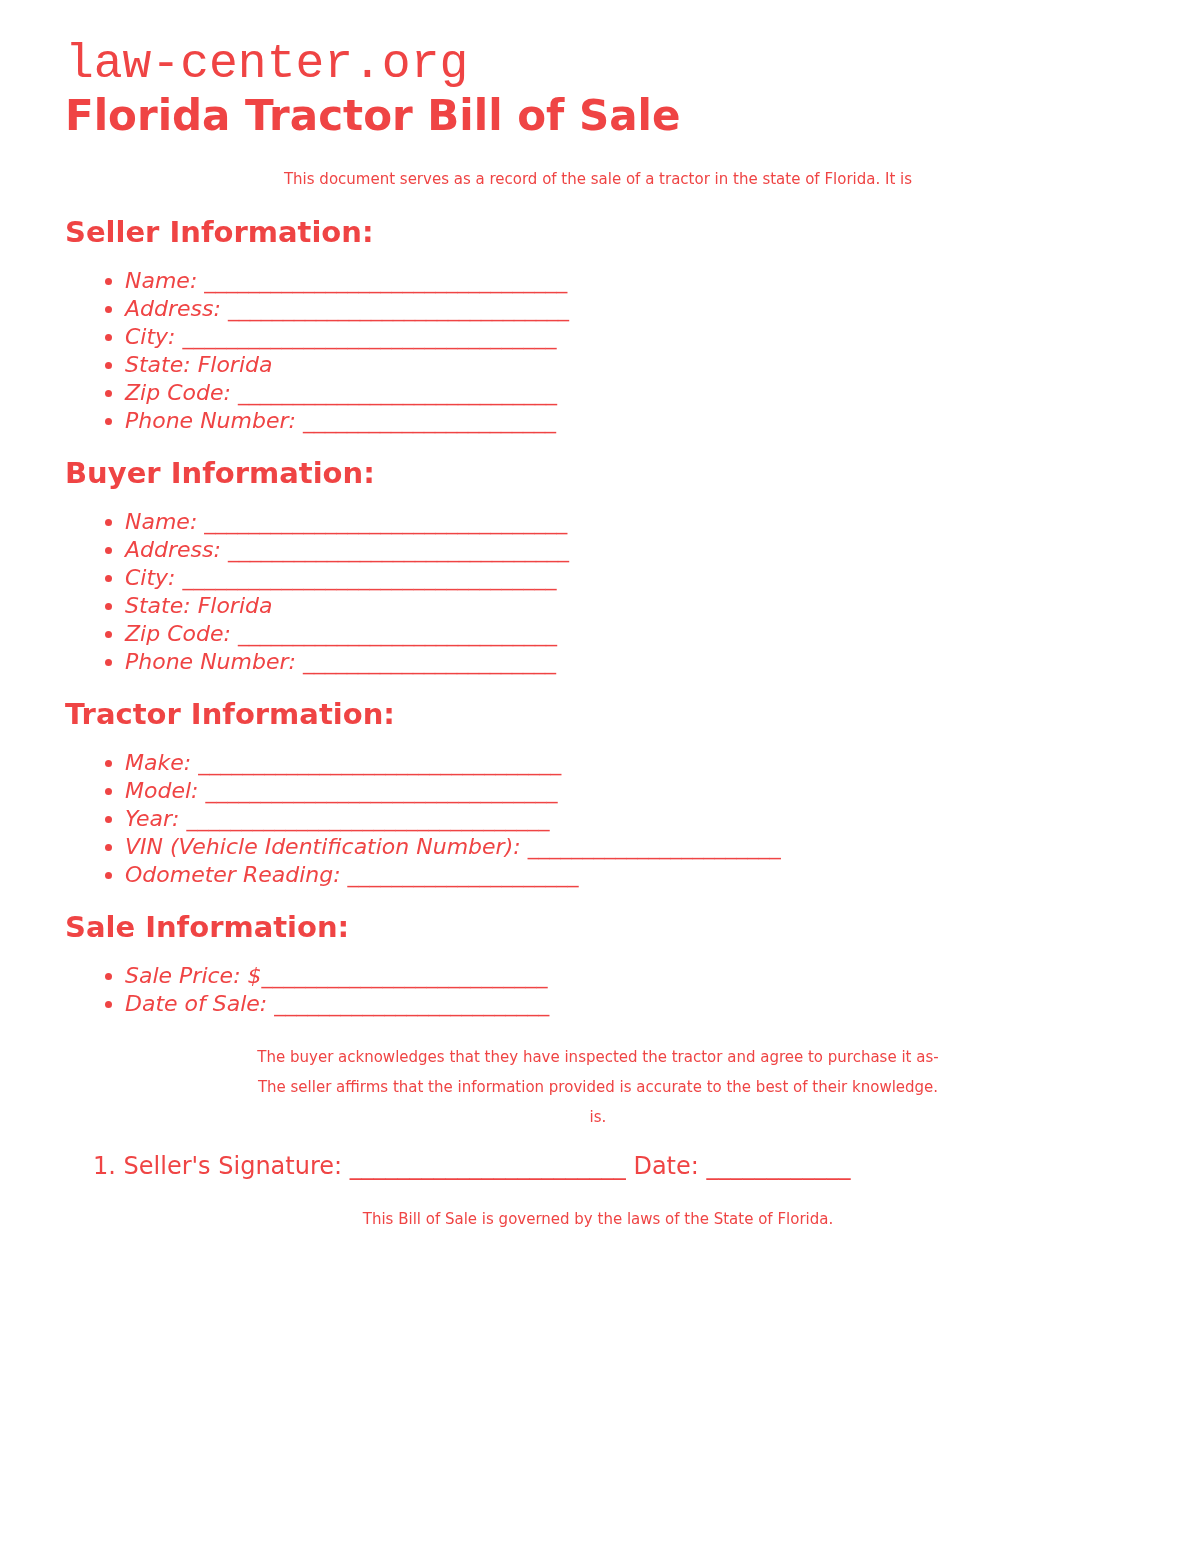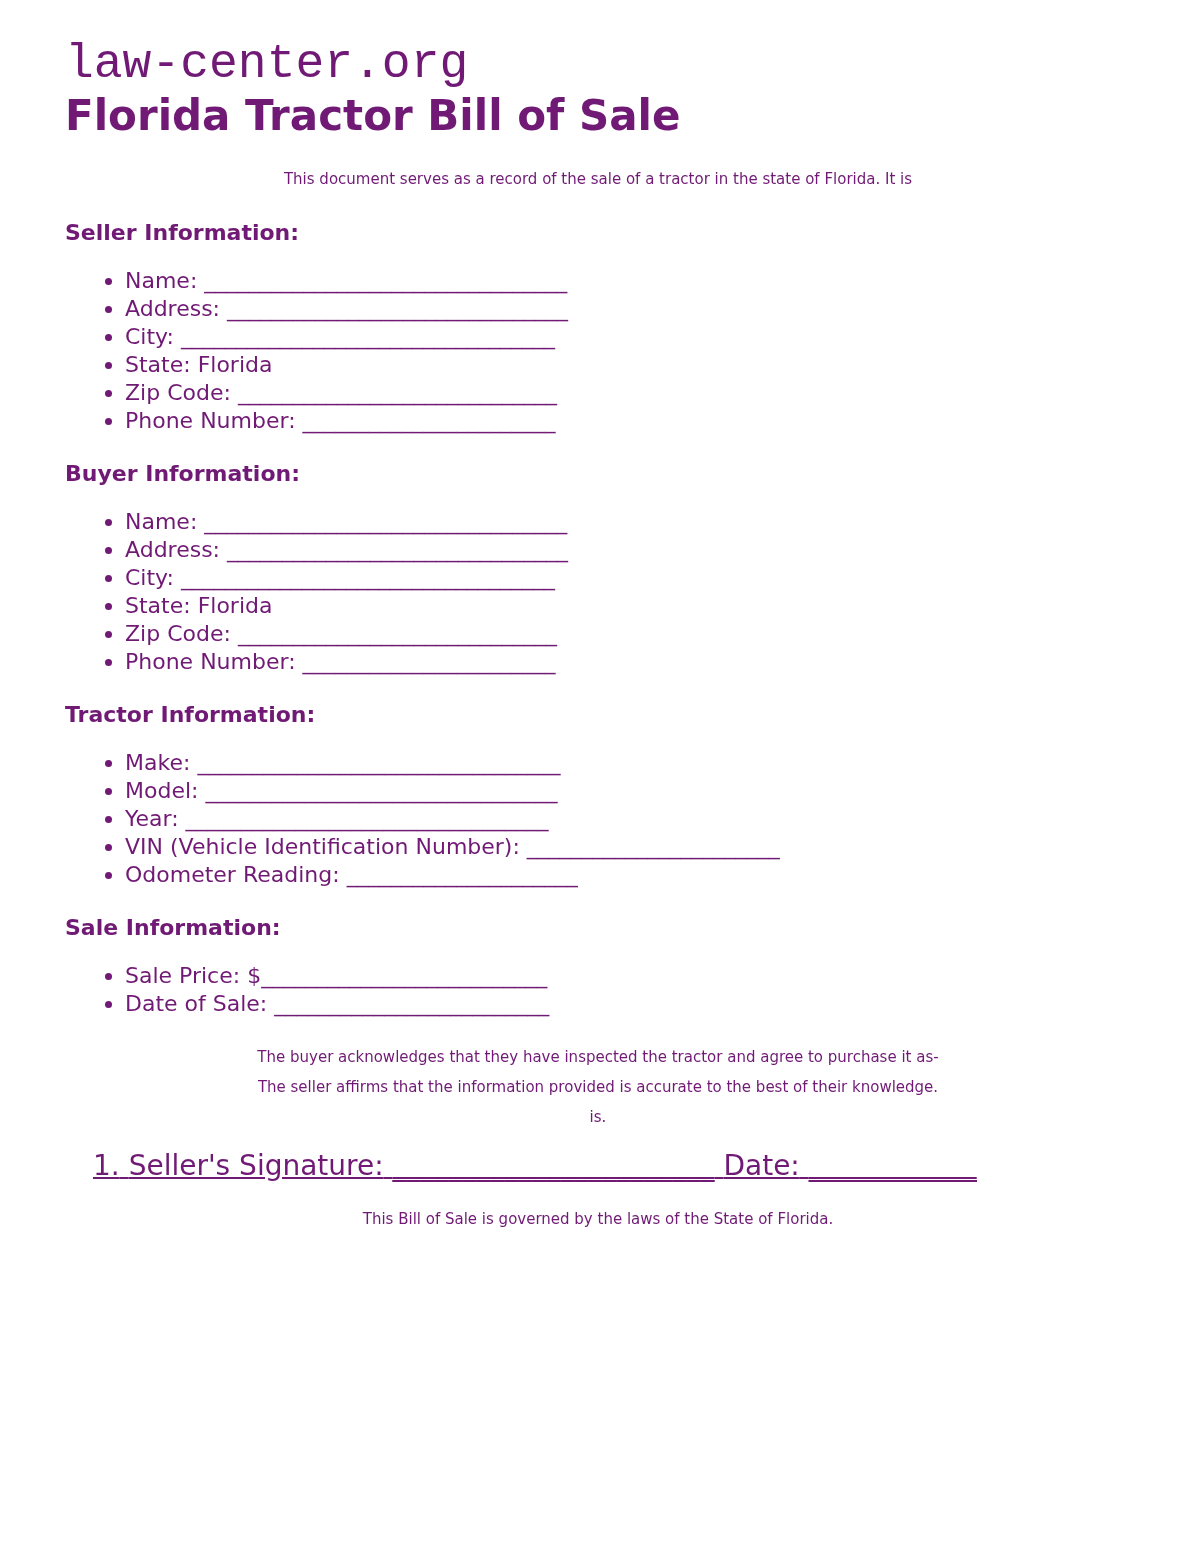--- a/index.html
+++ b/index.html
@@ -3,21 +3,21 @@
 <meta charset="utf-8">
 <style>
   html, body { margin: 0; padding: 0; background: #ffffff; }
   .page {
     position: relative;
     width: 1191px;
     height: 1541px;
     box-sizing: border-box;
     padding: 40px 60px 0 65px;
     background: #ffffff;
-    color: #701a75;
+    color: #ef4444;
     font-family: "DejaVu Sans", sans-serif;
     overflow: hidden;
   }
   .site {
     font-family: "Liberation Mono", "DejaVu Sans Mono", monospace;
     font-size: 48px;
     line-height: 1.0;
     white-space: nowrap;
   }
   h1.doc-title {
@@ -29,44 +29,44 @@
     white-space: nowrap;
   }
   p.para {
     margin: 24px 0 0 0;
     font-size: 15px;
     line-height: 30px;
     text-align: center;
   }
   p.para .pline { display: block; white-space: nowrap; }
   h2.sec {
-    font-size: 22px;
+    font-size: 29px;
     line-height: 29px;
     font-weight: bold;
     margin: 24px 0 0 0;
   }
   ul.fields {
     margin: 20px 0 0 0;
     padding-left: 60px;
     list-style: disc;
   }
   ul.fields li {
     font-size: 22px;
     line-height: 28px;
     white-space: nowrap;
+    font-style: italic;
   }
   .sig-list {
     margin: 20px 0 0 0;
     padding-left: 28px;
   }
   .sig-row {
-    font-size: 28px;
+    font-size: 24px;
     line-height: 28px;
     white-space: nowrap;
-    text-decoration: underline;
   }
   .blank { letter-spacing: 0; }
   .footer-note { margin: 24px 0 0 0; }
 </style>
 </head>
 <body>
 
 <div class="page">
 
   <div class="site">law-center.org</div>

